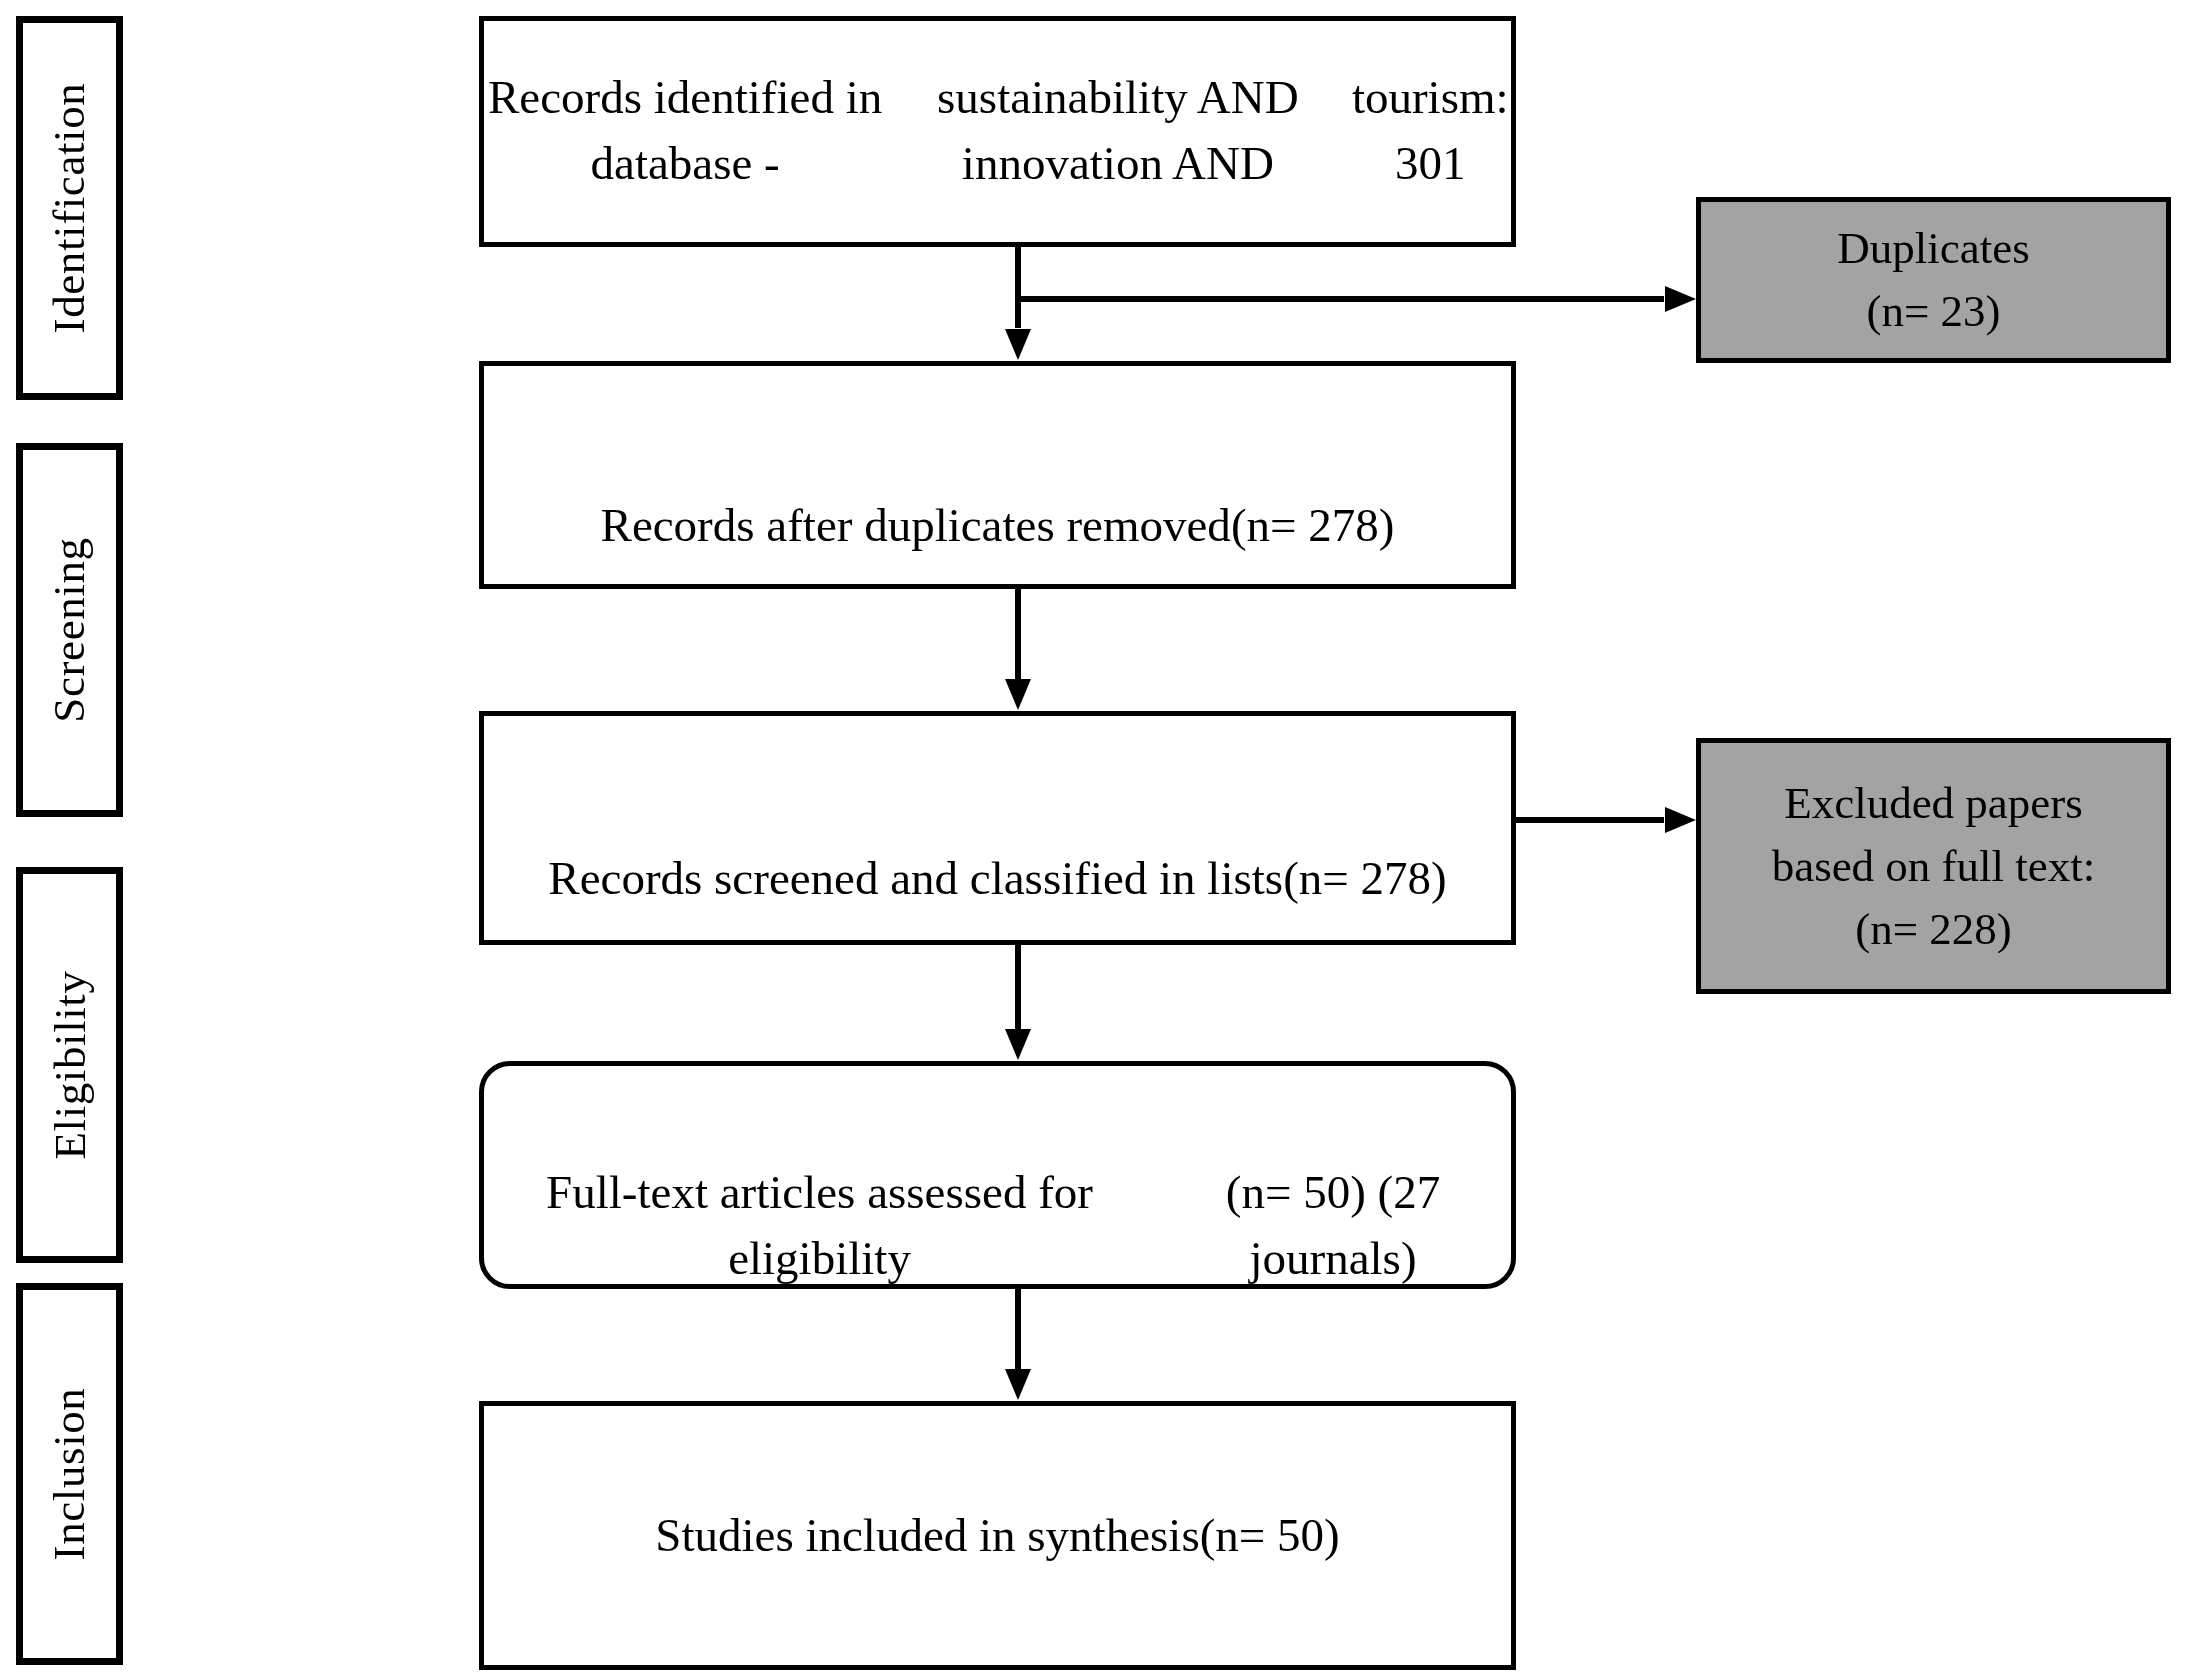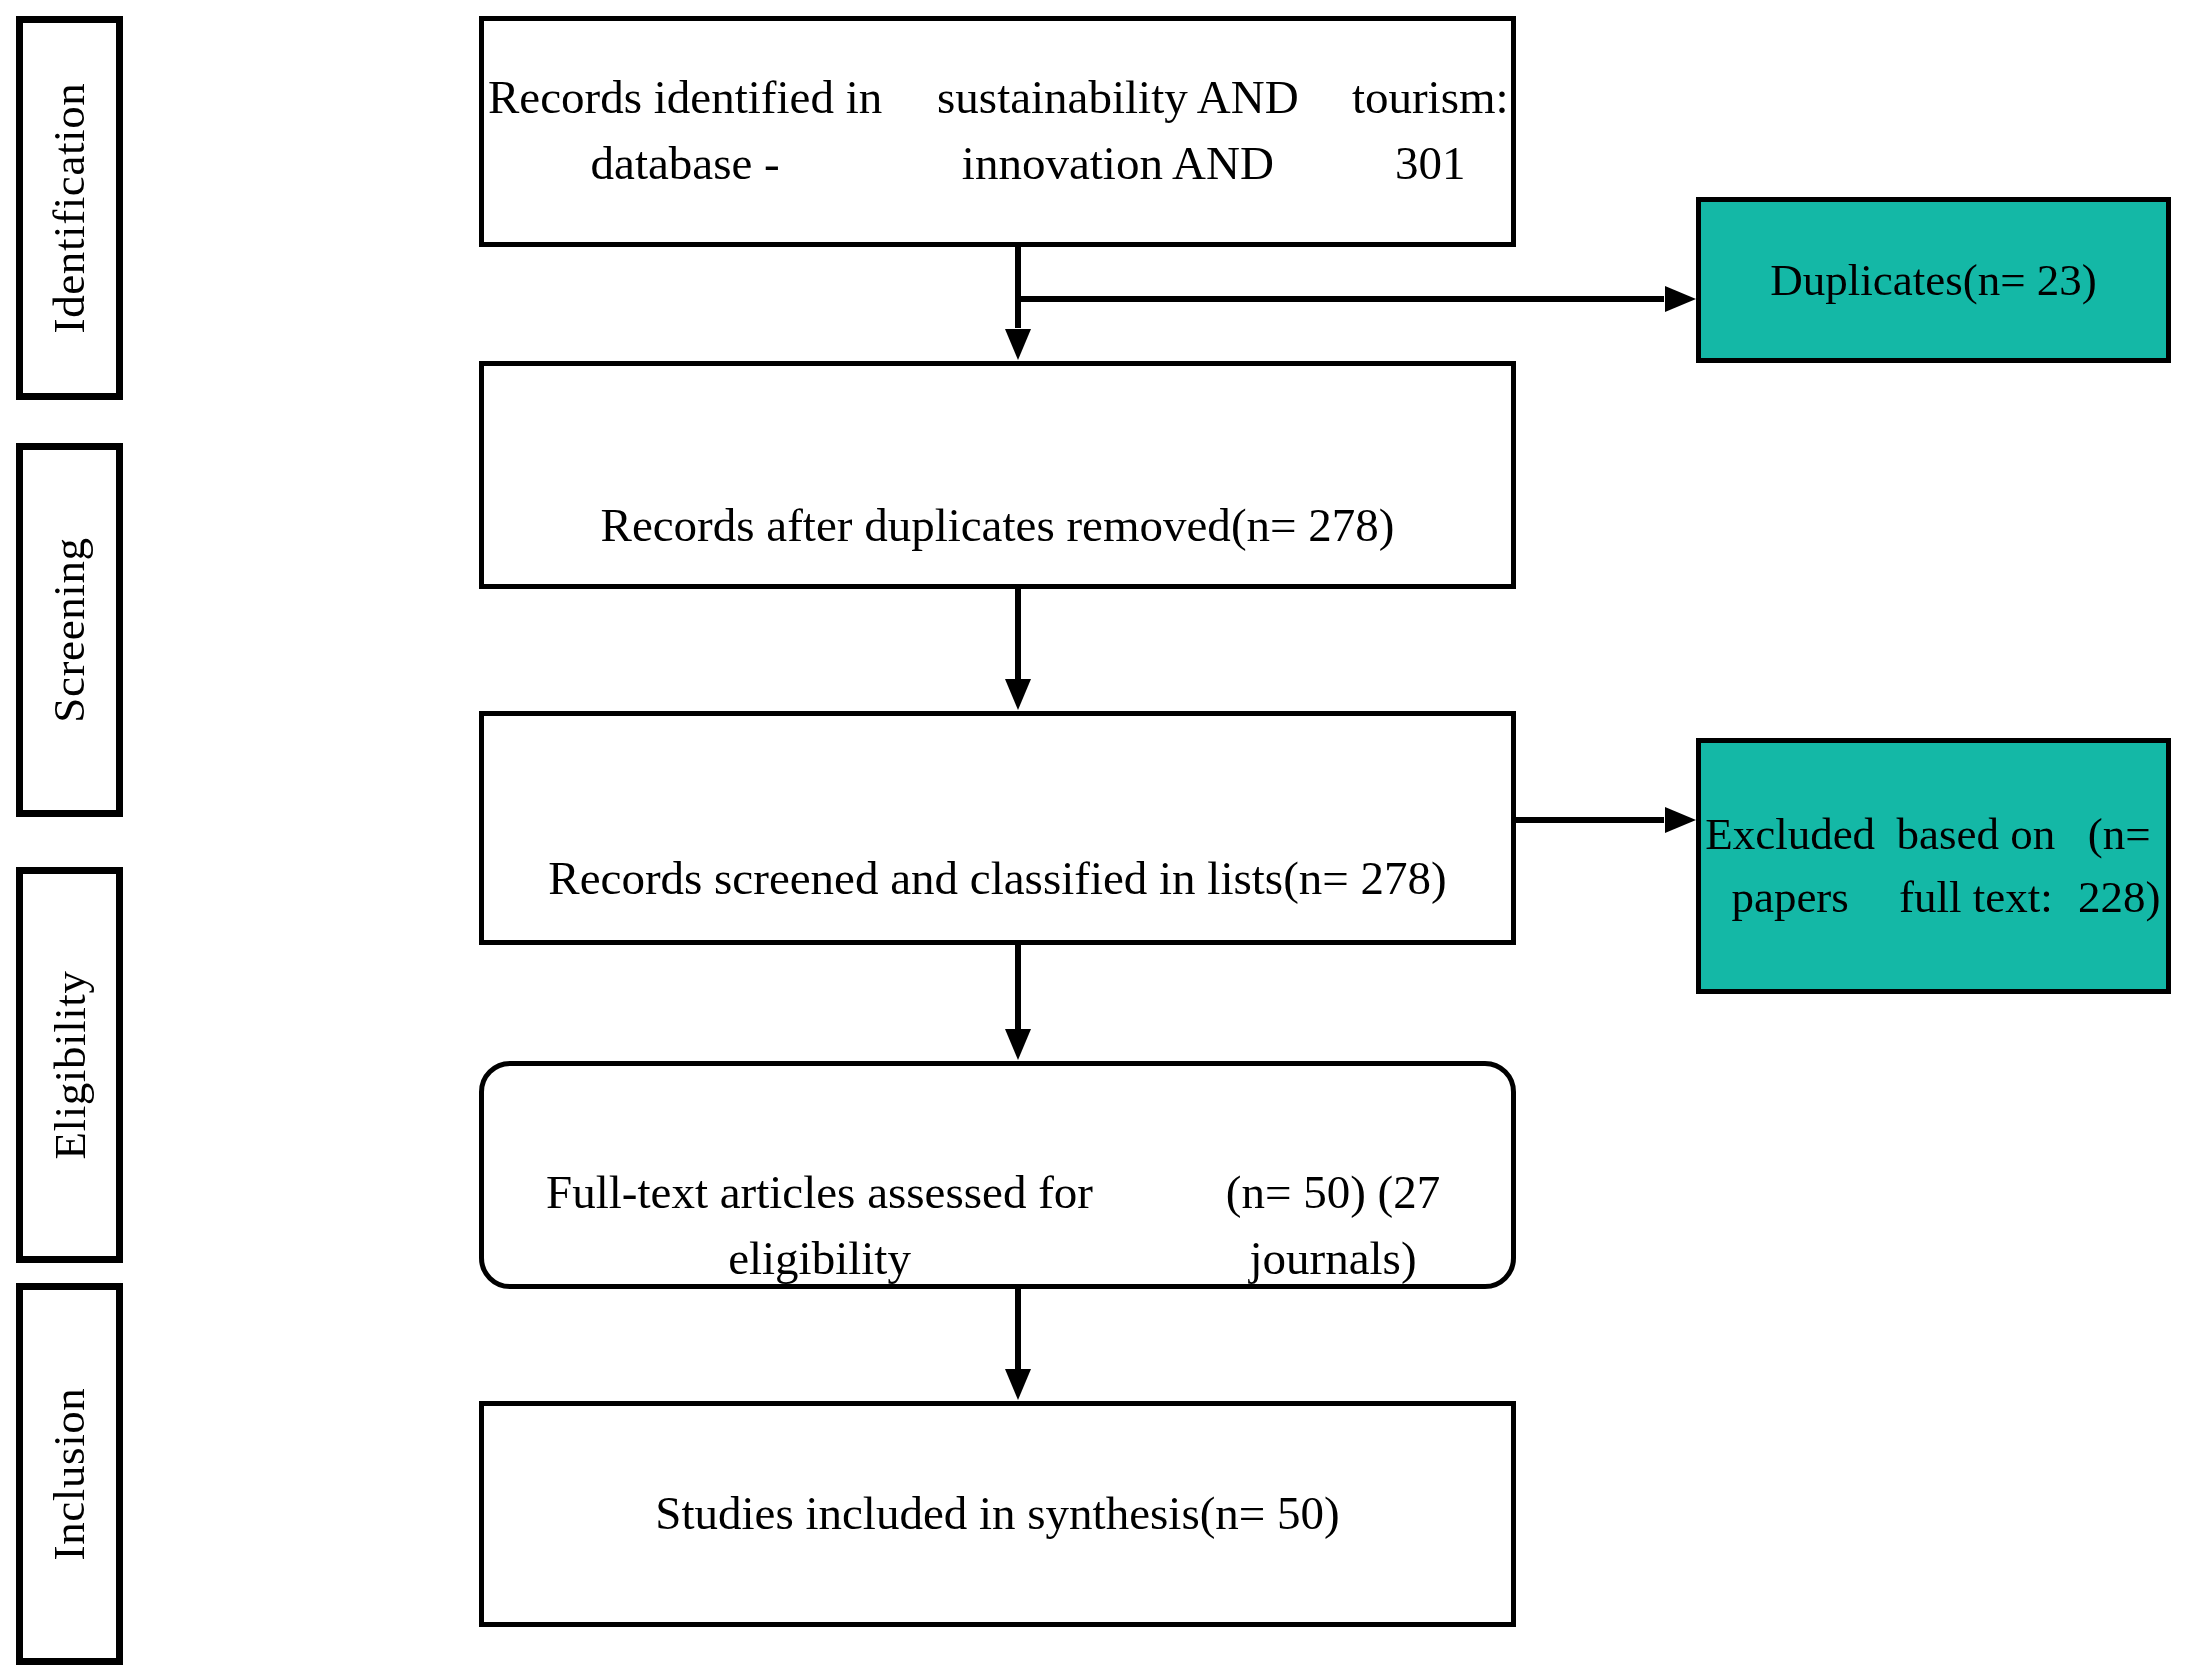--- a/index.html
+++ b/index.html
@@ -49,23 +49,23 @@
     font-size: 47px;
     line-height: 1.4;
   }
   
   .side-box {
     position: absolute;
     left: 1696px;
     width: 475px;
     border: 5.6px solid #000;
     box-sizing: border-box;
-    background: #14b8a6;
+    background: #a3a3a3;
     display: flex;
-    flex-direction: row;
+    flex-direction: column;
     align-items: center;
     justify-content: center;
     text-align: center;
     font-size: 45px;
     line-height: 1.4;
   }
   .pad-low { padding-top: 102px; }  
   .line {
     position: absolute;
     background: #000;
@@ -117,21 +117,21 @@
   <div class="flow-box pad-low" style="top:711px; height:234px;">
     <div>Records screened and classified in lists</div>
     <div>(n= 278)</div>
   </div>
 
   <div class="flow-box pad-low" style="top:1061px; height:228px;border-radius:31px;">
     <div>Full-text articles assessed for eligibility</div>
     <div>(n= 50) (27 journals)</div>
   </div>
 
-  <div class="flow-box" style="top:1401px; height:226px;">
+  <div class="flow-box" style="top:1401px; height:269px;">
     <div>Studies included in synthesis</div>
     <div>(n= 50)</div>
   </div>
 
   <div class="side-box" style="top:197px; height:166px;">
     <div>Duplicates</div>
     <div>(n= 23)</div>
   </div>
 
   <div class="side-box" style="top:712px; height:256px;margin-top:26px;">

